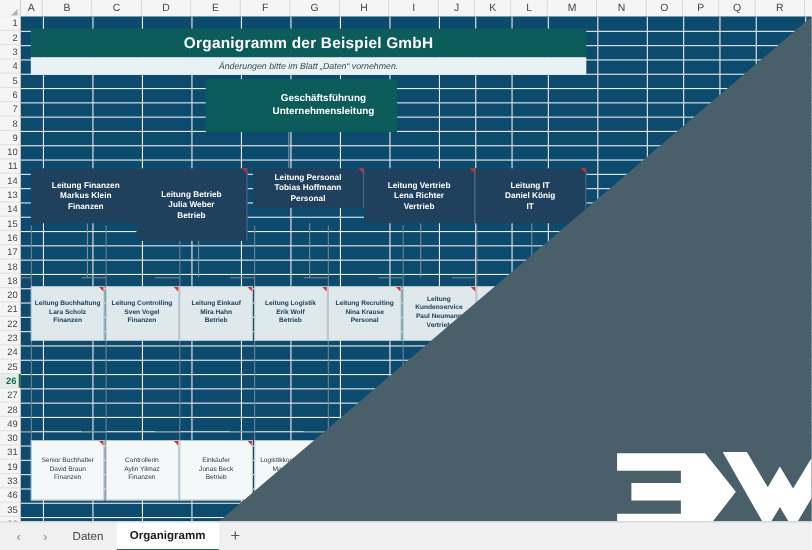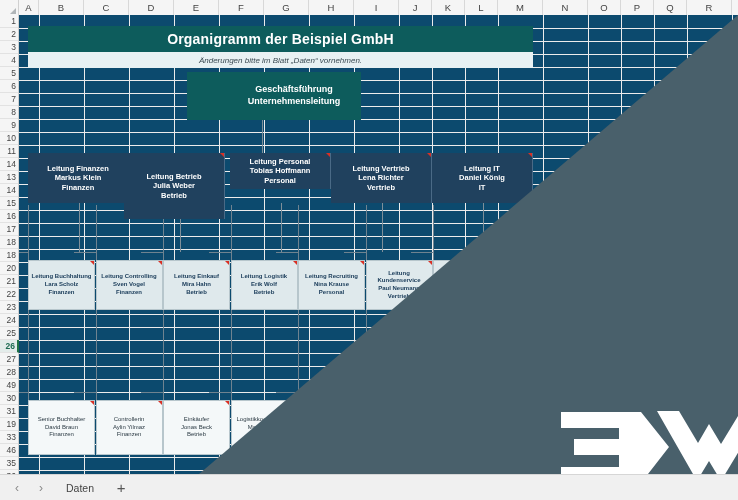--- a/index.html
+++ b/index.html
@@ -438,17 +438,18 @@
         <path d="M 638 396 L 660 396 L 679 428 L 690 409 L 702 429 L 722 396 L 744 396 L 702 466 L 690 446 L 678 466 Z"></path>
       </g>
     </svg>
   </div>
 
   <div class="tabbar">
     <div class="navarrow">‹</div>
     <div class="navarrow">›</div>
     <div id="sheettabs" style="display:flex; align-items:center;">
         <div class="sheet-tab">Daten</div>
+        <div class="sheet-tab active">Organigramm</div>
       </div>
     <div class="addsheet">+</div>
   </div>
 
 </div>
 
 </body></html>

